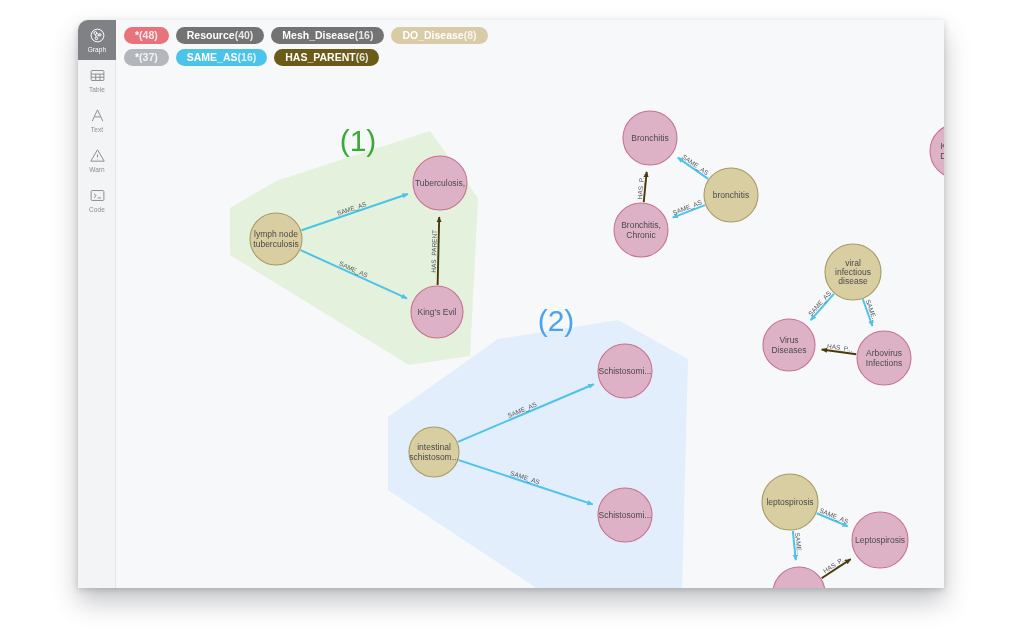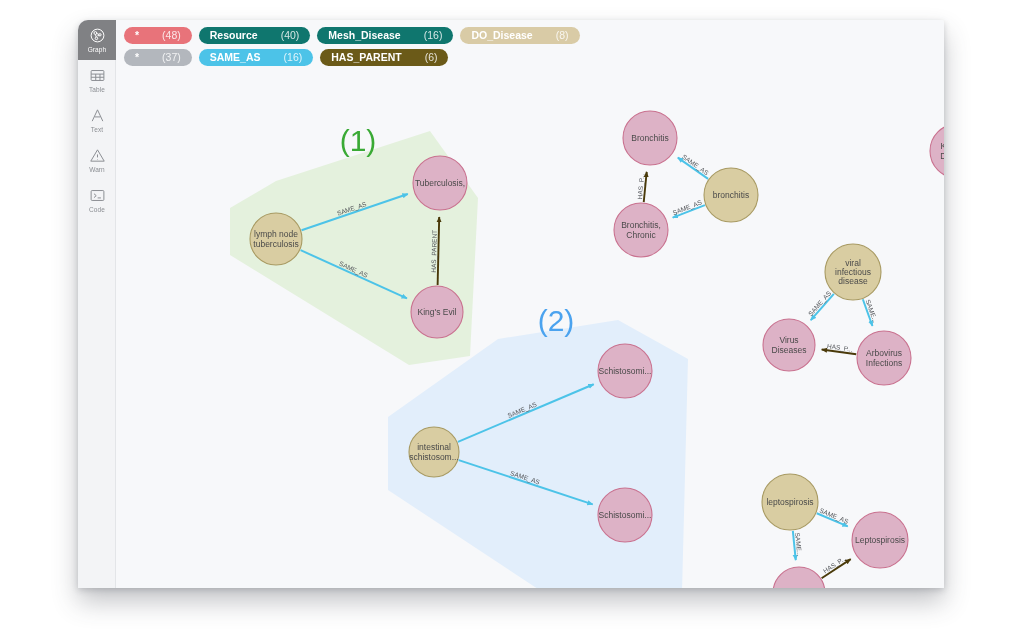--- a/index.html
+++ b/index.html
@@ -42,24 +42,24 @@
     position:absolute;left:38px;top:0;right:0;height:48px;
     background:#f7f8fa;padding:6px 0 0 6px;box-sizing:border-box;
   }
   .legend-row{display:flex;align-items:center;gap:7px;height:18px;margin-bottom:4px;padding-left:2px;}
   .chip{
     display:inline-flex;align-items:center;justify-content:center;
     height:17px;padding:0 11px;border-radius:9px;
     font-size:10.5px;font-weight:bold;color:#ffffff;white-space:nowrap;
     line-height:17px;cursor:pointer;user-select:none;
   }
-  .chip .cnt{font-weight:normal;opacity:.82;margin-left:23px;}
+  .chip .cnt{font-weight:bold;opacity:.82;}
   .chip.star-node{background:#e8737a;}
-  .chip.resource{background:#0f766e;}
-  .chip.mesh{background:#0f766e;}
+  .chip.resource{background:#737373;}
+  .chip.mesh{background:#737373;}
   .chip.do{background:#d9cba6;}
   .chip.star-rel{background:#b3b7bd;}
   .chip.same{background:#4cc3e8;}
   .chip.hasparent{background:#6b5a18;}
 
   
   .canvas{
     position:absolute;left:38px;top:48px;right:0;bottom:0;
     background:#f7f8fa;overflow:hidden;
   }

